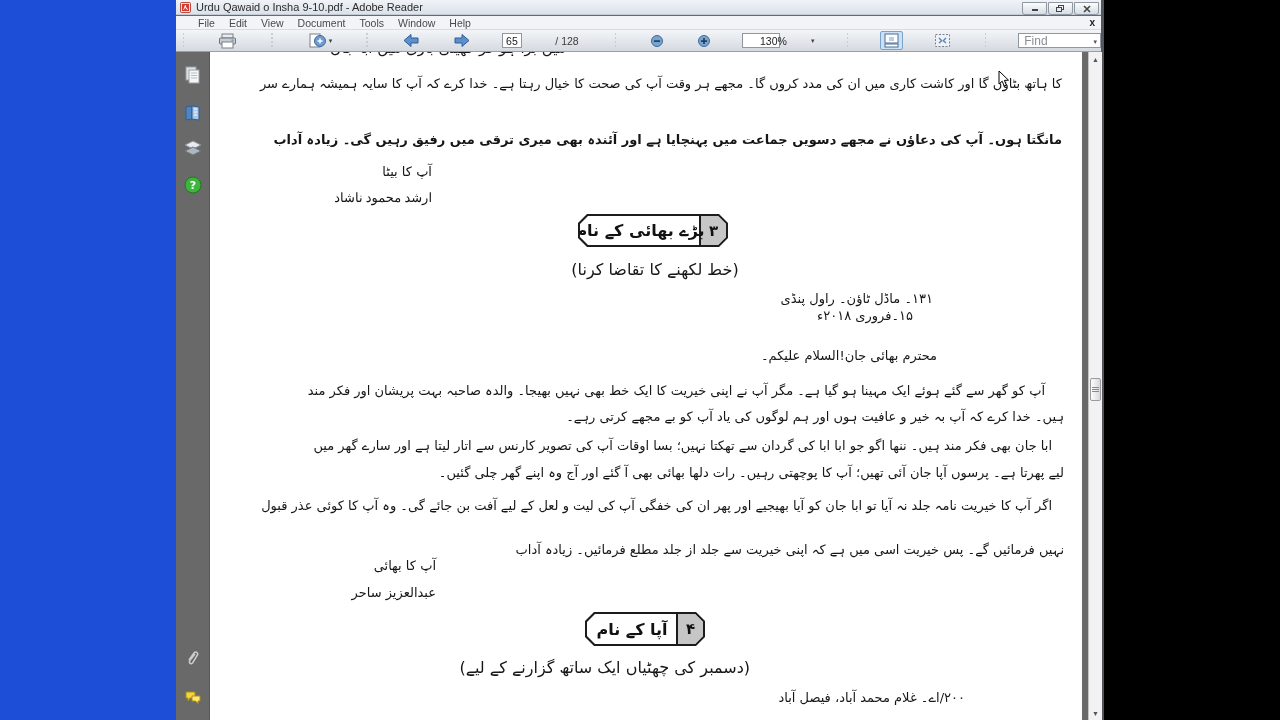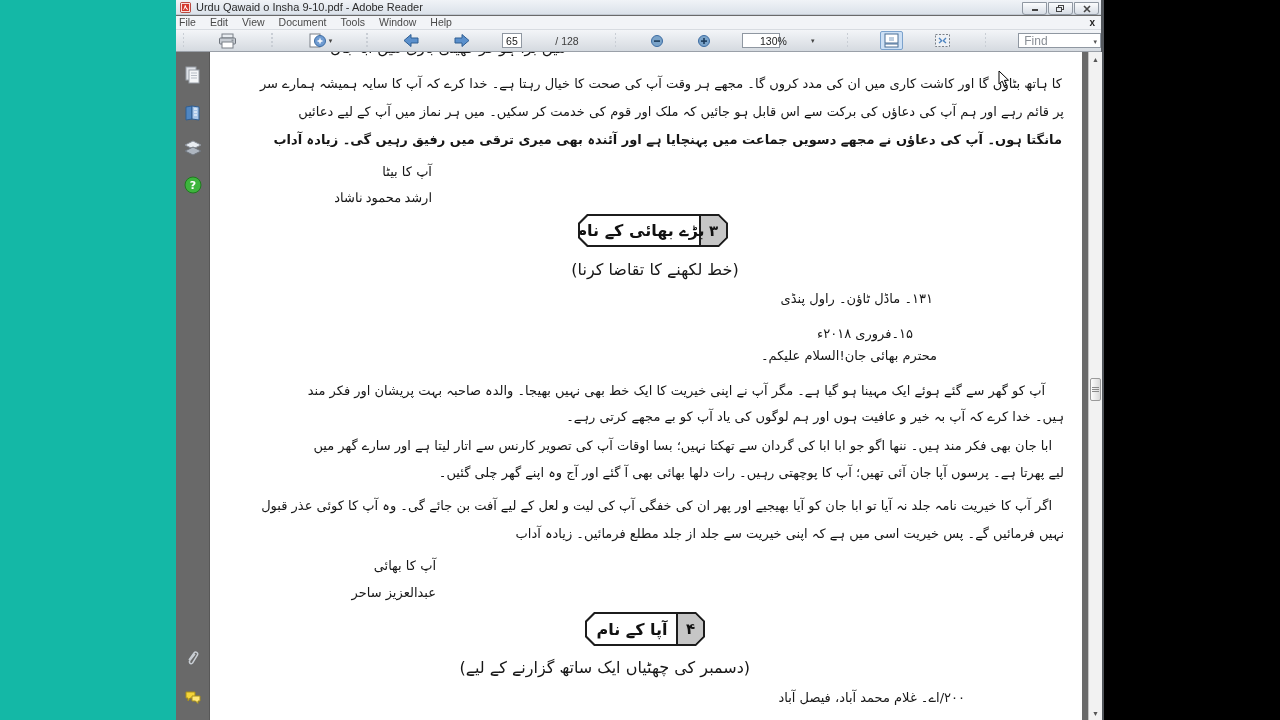--- a/index.html
+++ b/index.html
@@ -1,38 +1,38 @@
 <!DOCTYPE html>
 <html><head>
 <meta charset="utf-8">
 <style>
   * { margin:0; padding:0; box-sizing:border-box; }
   html,body { width:1280px; height:720px; background:#000; overflow:hidden;
               font-family:"Liberation Sans", sans-serif; }
-  .stage { position:relative; width:1012px; height:720px; background:#14b8a6; }
+  .stage { position:relative; width:1012px; height:720px; background:#1d4ed8; }
 
   
   .app { position:absolute; left:176px; top:0; width:928px; height:720px;
          background:#6a6a6a; border-right:3px solid #53575c; }
 
   
   .titlebar { position:absolute; left:0; top:0; width:100%; height:15px;
     background:linear-gradient(#f0f3f7,#dbe2ea); border-bottom:1px solid #c2c9d2;
     display:flex; align-items:center; padding-left:4px; }
   .title-ico { width:11px; height:11px; margin-right:5px; flex:0 0 auto; }
   .title-text { font-size:11px; color:#2b2b2b; line-height:14px; white-space:nowrap; }
   .winbtns { position:absolute; right:2px; top:2px; display:flex; gap:1px; }
   .winbtn { width:25px; height:13px; border:1px solid #8f97a1; border-radius:0 0 3px 3px;
     background:linear-gradient(#fbfcfd,#d7dde5); display:flex; align-items:center;
     justify-content:center; font-size:9px; color:#333; cursor:default; }
 
   
   .menubar { position:absolute; left:0; top:16px; width:100%; height:14px;
     background:#f2f4f7; border-bottom:1px solid #d8dce1; display:flex;
-    padding-left:3px; }
+    align-items:center; padding-left:22px; }
   .menu-item { font-size:10.5px; color:#4a4a4a; margin-right:14px; white-space:nowrap; }
   .menu-close { position:absolute; right:6px; top:1px; font-size:10px; color:#222;
     font-weight:bold; }
 
   
   .toolbar { position:absolute; left:0; top:30px; width:100%; height:22px;
     background:linear-gradient(#f3f5f8,#d5dae0); border-bottom:1px solid #9aa0a8;
     display:flex; align-items:center; padding-left:4px;gap:29px; }
   .tb-sep { width:5px; height:16px; margin:0 3px;
     background:repeating-linear-gradient(#c9ced5 0 2px, transparent 2px 4px);
@@ -242,43 +242,42 @@
       </svg>
     </div>
 
     <div class="page">
 
       <div class="clipwrap">
         <div class="clipline">میں بڑا ہو کر کھیتی باڑی میں ابا جان</div>
       </div>
 
       <div class="u" style="top:24px; right:20px; font-size:13px;">کا ہاتھ بٹاؤں گا اور کاشت کاری میں ان کی مدد کروں گا۔ مجھے ہر وقت آپ کی صحت کا خیال رہتا ہے۔ خدا کرے کہ آپ کا سایہ ہمیشہ ہمارے سر</div>
-      <div class="u" style="top:52px; right:18px; font-size:13px;">پر قائم رہے اور ہم آپ کی دعاؤں کی برکت سے اس قابل ہو جائیں کہ ملک اور قوم کی خدمت کر سکیں۔ میں ہر نماز میں آپ کے لیے دعائیں</div>
       <div class="u" style="top:80px; right:20px; font-size:13px;font-weight:bold;">مانگتا ہوں۔ آپ کی دعاؤں نے مجھے دسویں جماعت میں پہنچایا ہے اور آئندہ بھی میری ترقی میں رفیق رہیں گی۔ زیادہ آداب</div>
       <div class="u" style="top:112px; right:650px;">آپ کا بیٹا</div>
       <div class="u" style="top:138px; right:650px;font-family:Liberation Serif, serif;">ارشد محمود ناشاد</div>
 
       <div class="secbox" style="left:368px; top:162px; width:150px; height:33px;">
         <div class="outer"></div>
         <div class="inner">
           <div class="secnum">۳</div>
           <div class="sectitle">بڑے بھائی کے نام</div>
         </div>
       </div>
       <div class="caption" style="top:208px; left:350px; width:190px;">(خط لکھنے کا تقاضا کرنا)</div>
 
       <div class="u" style="top:239px; right:149px;">۱۳۱۔ ماڈل ٹاؤن۔ راول پنڈی</div>
-      <div class="u" style="top:274px; right:169px;">۱۵۔فروری ۲۰۱۸ء</div>
+      <div class="u" style="top:256px; right:169px;">۱۵۔فروری ۲۰۱۸ء</div>
       <div class="u" style="top:296px; right:145px;">محترم بھائی جان!السلام علیکم۔</div>
       <div class="u" style="top:331px; right:37px;">آپ کو گھر سے گئے ہوئے ایک مہینا ہو گیا ہے۔ مگر آپ نے اپنی خیریت کا ایک خط بھی نہیں بھیجا۔ والدہ صاحبہ بہت پریشان اور فکر مند</div>
       <div class="u" style="top:357px; right:18px;">ہیں۔ خدا کرے کہ آپ بہ خیر و عافیت ہوں اور ہم لوگوں کی یاد آپ کو بے مجھے کرتی رہے۔</div>
       <div class="u" style="top:386px; right:30px;">ابا جان بھی فکر مند ہیں۔ ننھا اگو جو ابا ابا کی گردان سے تھکتا نہیں؛ بسا اوقات آپ کی تصویر کارنس سے اتار لیتا ہے اور سارے گھر میں</div>
       <div class="u" style="top:413px; right:18px;">لیے پھرتا ہے۔ پرسوں آپا جان آئی تھیں؛ آپ کا پوچھتی رہیں۔ رات دلھا بھائی بھی آ گئے اور آج وہ اپنے گھر چلی گئیں۔</div>
       <div class="u" style="top:446px; right:30px;">اگر آپ کا خیریت نامہ جلد نہ آیا تو ابا جان کو آیا بھیجیے اور پھر ان کی خفگی آپ کی لیت و لعل کے لیے آفت بن جائے گی۔ وہ آپ کا کوئی عذر قبول</div>
-      <div class="u" style="top:474px; right:18px;text-align:center;">نہیں فرمائیں گے۔ پس خیریت اسی میں ہے کہ اپنی خیریت سے جلد از جلد مطلع فرمائیں۔ زیادہ آداب</div>
+      <div class="u" style="top:490px; right:18px;text-align:center;">نہیں فرمائیں گے۔ پس خیریت اسی میں ہے کہ اپنی خیریت سے جلد از جلد مطلع فرمائیں۔ زیادہ آداب</div>
       <div class="u" style="top:506px; right:646px;">آپ کا بھائی</div>
       <div class="u" style="top:533px; right:646px;">عبدالعزیز ساحر</div>
 
       <div class="secbox" style="left:375px; top:560px; width:120px; height:34px;">
         <div class="outer"></div>
         <div class="inner">
           <div class="secnum">۴</div>
           <div class="sectitle">آپا کے نام</div>
         </div>
       </div>

